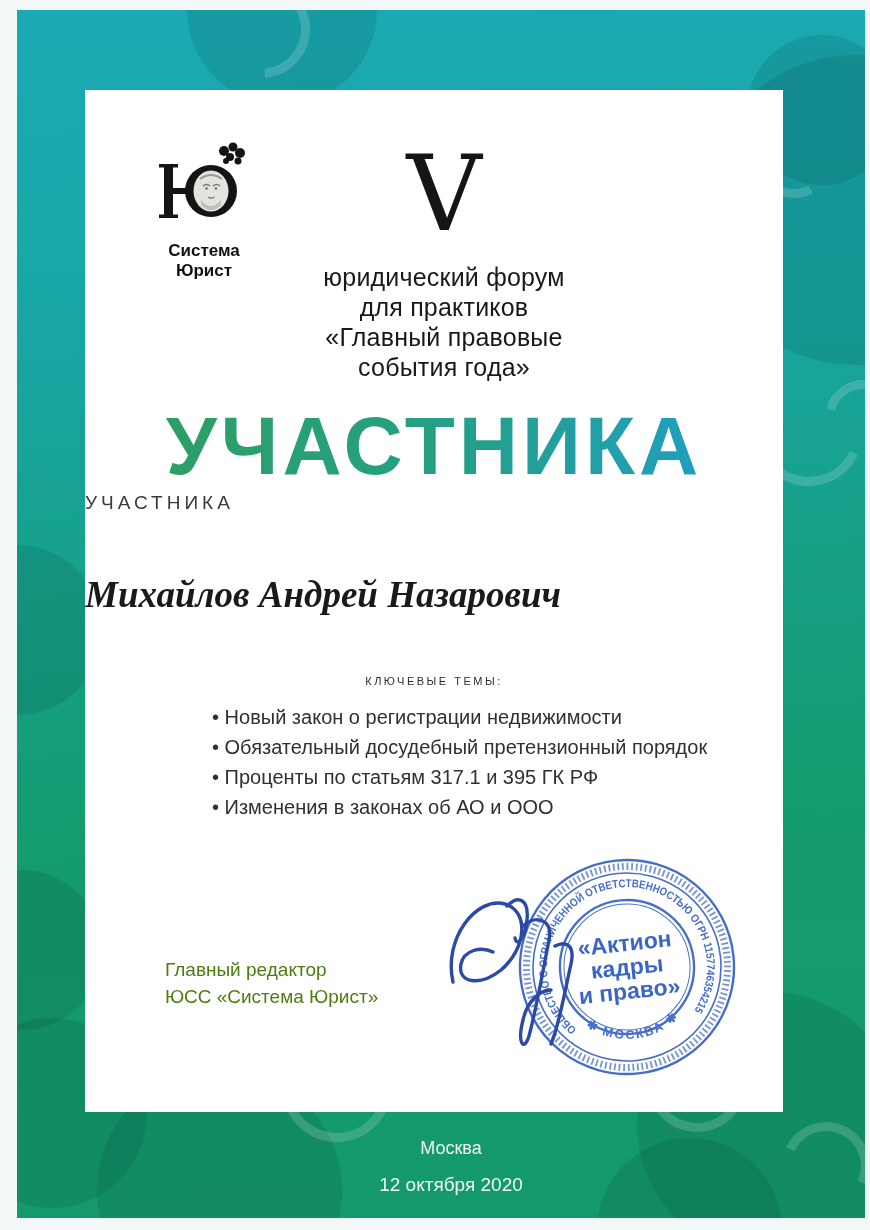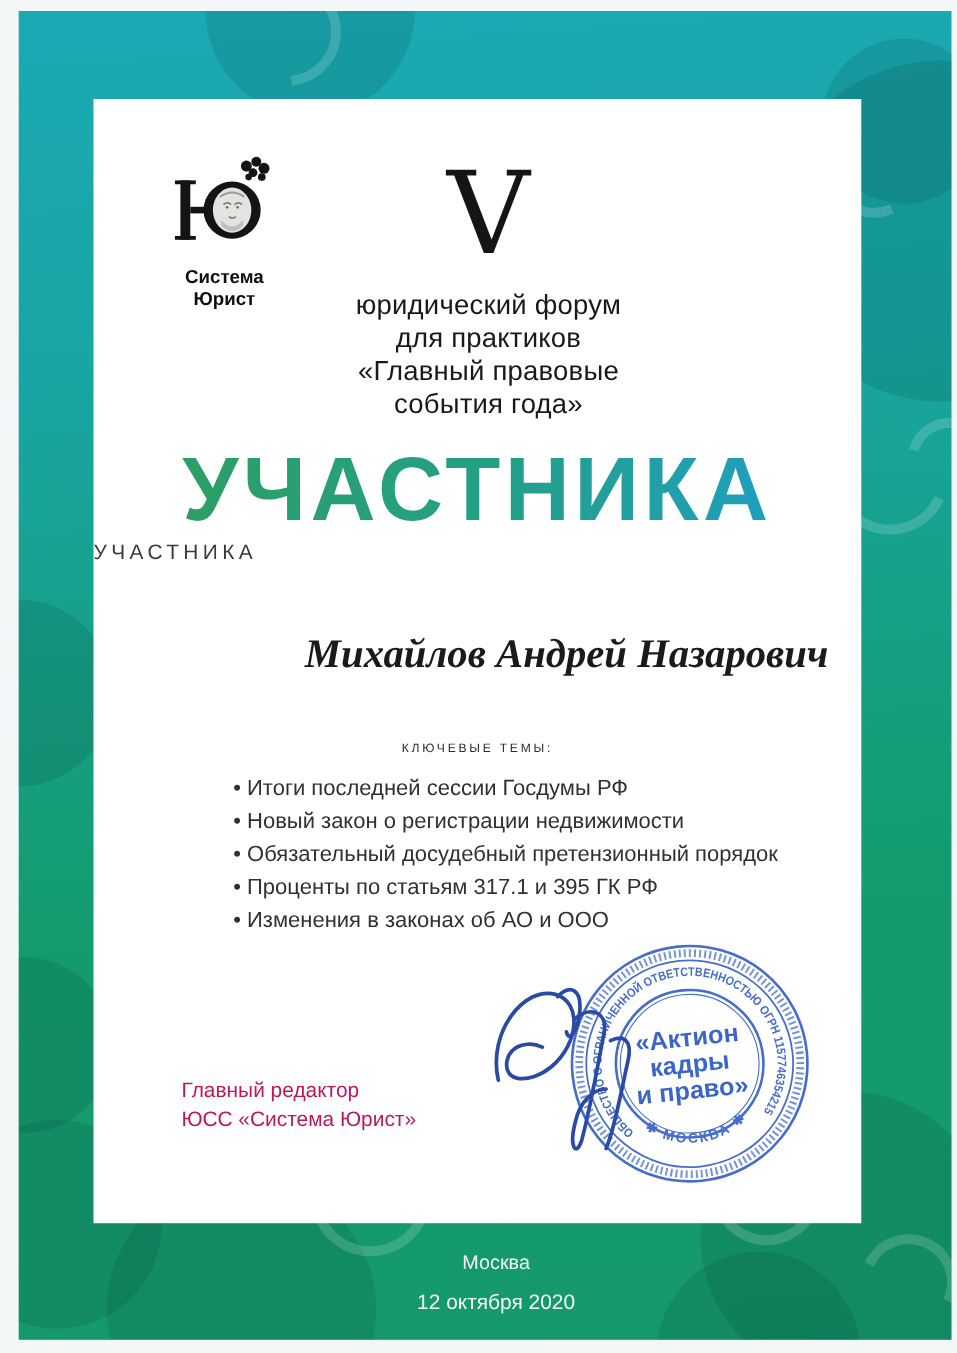--- a/index.html
+++ b/index.html
@@ -40,37 +40,37 @@
     font-size:82px;line-height:82px;font-weight:bold;letter-spacing:4px;
     background:linear-gradient(90deg,#2f9e5b 0%,#23a08a 55%,#1f9ed0 100%);
     -webkit-background-clip:text;background-clip:text;color:transparent;
     white-space:nowrap;
   }
   .subtitle{
     position:absolute;left:0;right:0;top:402px;text-align:left;
     font-size:19px;letter-spacing:4px;color:#3a3a3a;
   }
   .recipient{
-    position:absolute;left:0;right:30px;top:485px;text-align:right;
+    position:absolute;left:0;right:30px;top:485px;text-align:left;
     font-family:"Liberation Serif",serif;font-style:italic;font-weight:bold;
     font-size:37px;line-height:40px;color:#1a1a1a;
   }
   .topics-heading{
     position:absolute;left:0;right:0;top:585px;text-align:center;
     font-size:11px;letter-spacing:2.5px;color:#2d2d2d;
   }
   .topics{
     position:absolute;left:127px;top:617px;margin:0;padding:0;list-style:none;
     font-size:20px;color:#303030;
   }
   .topics li{line-height:20px;margin-bottom:10px;}
   .topics li::before{content:"• ";}
   .signatory{
-    position:absolute;left:80px;top:888px;
-    font-size:19px;line-height:27px;color:#be185d;
+    position:absolute;left:80px;top:866px;
+    font-size:19px;line-height:27px;color:#4d7c0f;
   }
   .stamp{position:absolute;left:432px;top:767px;width:220px;height:220px;
          opacity:.93;transform:rotate(-6deg);}
   .signature{position:absolute;left:352px;top:796px;width:190px;height:170px;}
   
   .footer-city{
     position:absolute;left:85px;width:698px;top:1128px;text-align:center;
     font-size:18px;color:#eef7f3;
   }
   .footer-date{
@@ -145,21 +145,20 @@
     <div>«Главный правовые</div>
     <div>события года»</div>
   </div>
 
   <div class="title">УЧАСТНИКА</div>
   <div class="subtitle">УЧАСТНИКА</div>
   <div class="recipient">Михайлов Андрей Назарович</div>
 
   <div class="topics-heading">КЛЮЧЕВЫЕ ТЕМЫ:</div>
   <ul class="topics">
-    <li>Итоги последней сессии Госдумы РФ</li>
     <li>Новый закон о регистрации недвижимости</li>
     <li>Обязательный досудебный претензионный порядок</li>
     <li>Проценты по статьям 317.1 и 395 ГК РФ</li>
     <li>Изменения в законах об АО и ООО</li>
   </ul>
 
   <div class="signatory">
     <div>Главный редактор</div>
     <div>ЮСС «Система Юрист»</div>
   </div>

